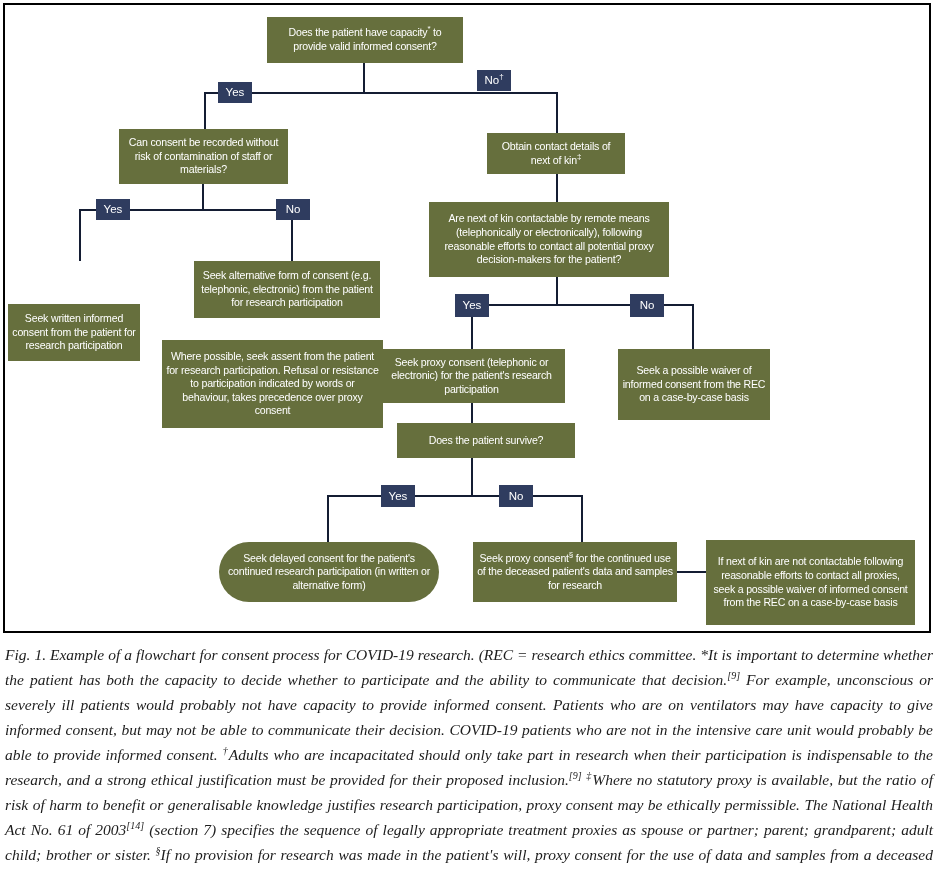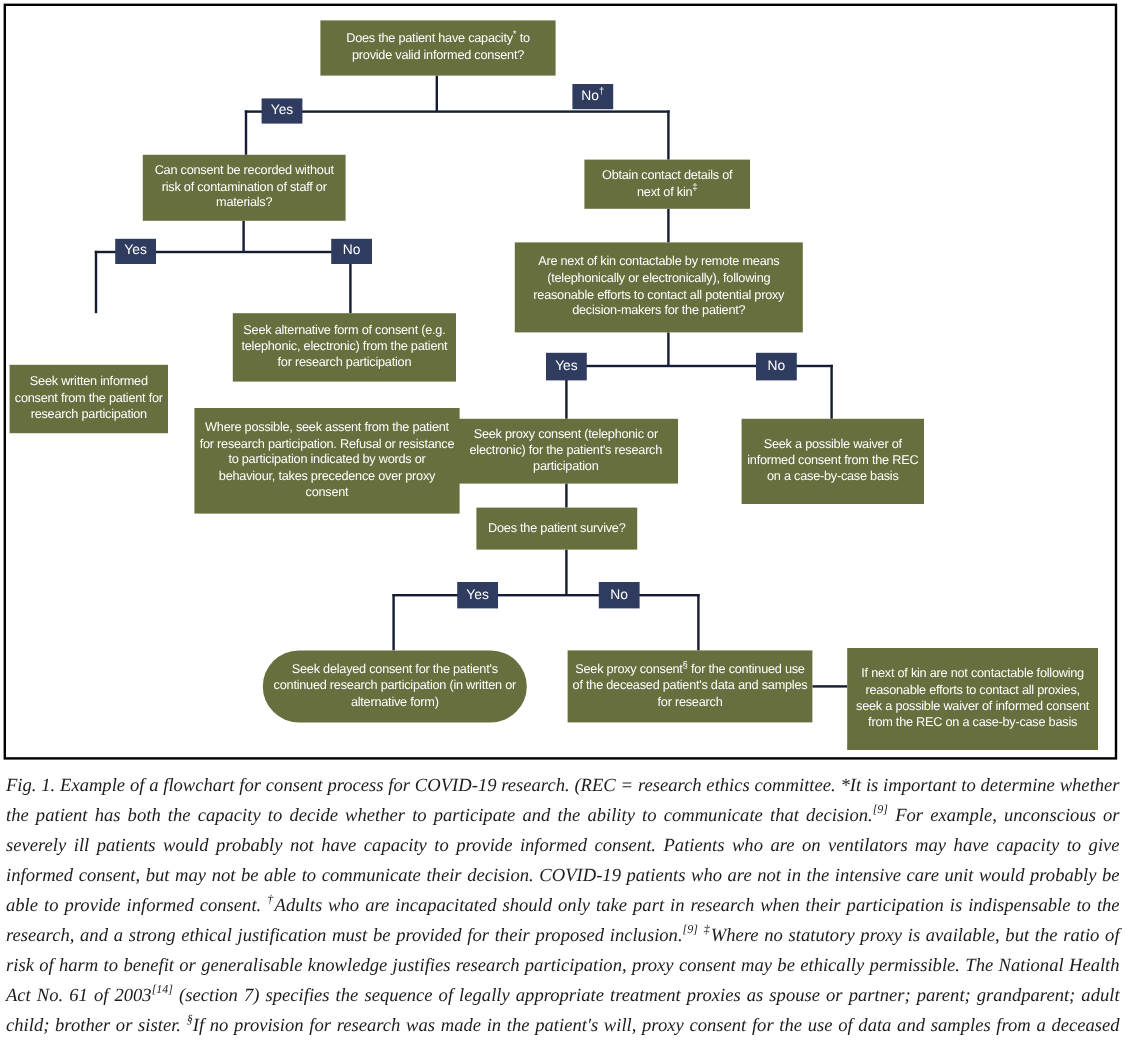--- a/index.html
+++ b/index.html
@@ -32,21 +32,21 @@
   #n-no2               { left:276px; top:199px; width:34px;  height:21px; }
   #n-seek-written      { left:8px;   top:261px; width:132px; height:57px;margin-top:43px; }
   #n-seek-alt          { left:162px; top:261px; width:186px; height:57px;margin-left:32px; }
   #n-obtain-contact    { left:487px; top:133px; width:138px; height:41px; }
   #n-q-nextofkin       { left:429px; top:202px; width:240px; height:75px; }
   #n-yes3              { left:455px; top:294px; width:34px;  height:23px; }
   #n-no3               { left:630px; top:294px; width:34px;  height:23px; }
   #n-seek-proxy        { left:378px; top:349px; width:187px; height:54px; }
   #n-seek-waiver       { left:618px; top:349px; width:152px; height:71px; }
   #n-where-possible    { left:162px; top:340px; width:221px; height:88px; }
-  #n-q-survive         { left:397px; top:423px; width:134px; height:35px;text-align:right; }
+  #n-q-survive         { left:397px; top:423px; width:178px; height:35px;text-align:right; }
   #n-yes4              { left:381px; top:485px; width:34px;  height:22px; }
   #n-no4               { left:499px; top:485px; width:34px;  height:22px; }
   #n-seek-delayed      { left:219px; top:542px; width:220px; height:60px;border-radius:30px; }
   #n-seek-proxy-dec    { left:473px; top:542px; width:204px; height:60px; }
   #n-kin-not-contact   { left:706px; top:540px; width:209px; height:85px; }
   
   #l1  { left:363px; top:63px;  width:2px;   height:30px; }
   #l2  { left:204px; top:92px;  width:354px; height:2px;  }
   #l3  { left:204px; top:92px;  width:2px;   height:37px; }
   #l4  { left:556px; top:92px;  width:2px;   height:41px; }

